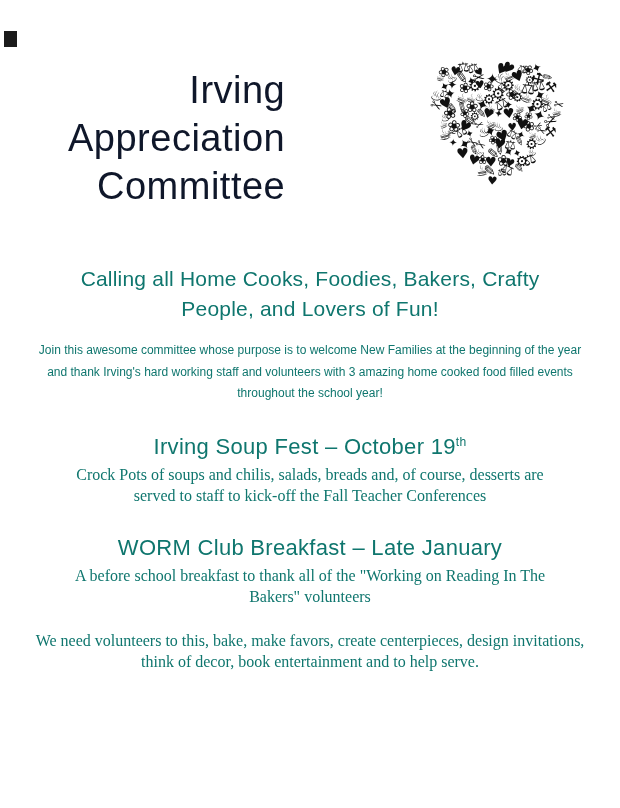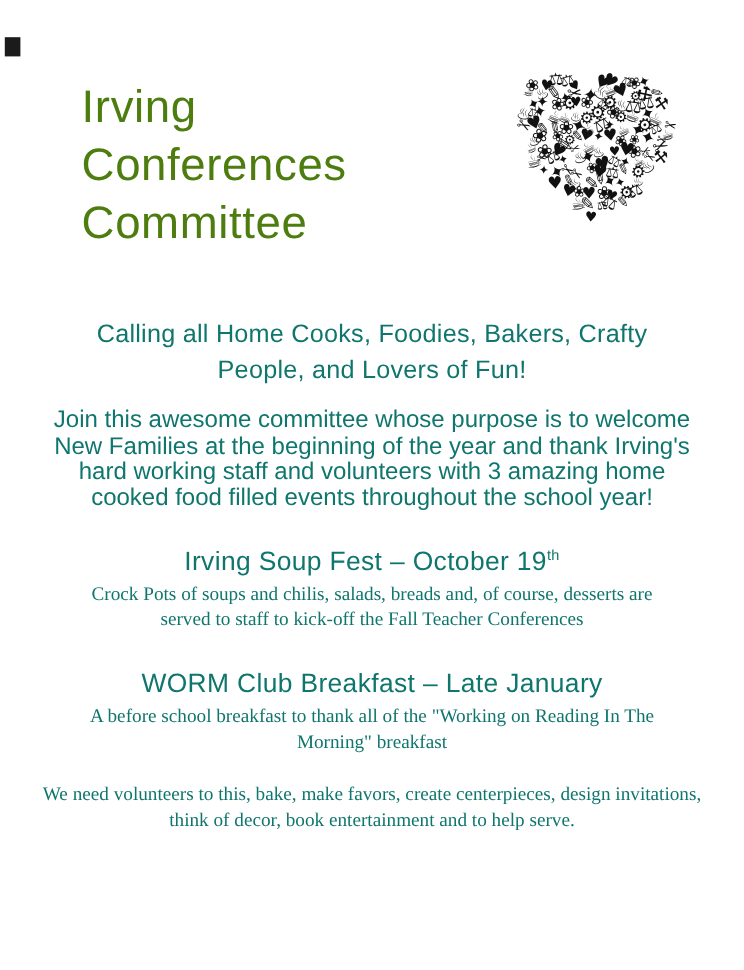--- a/index.html
+++ b/index.html
@@ -27,21 +27,22 @@
   .header {
     display: flex;
     justify-content: space-between;
     align-items: flex-start;
     padding: 66px 44px 0 68px;
   }
   .title {
     font-size: 38px;
     line-height: 48px;
     letter-spacing: 0.5px;
-    color: #4d7c0f;
+    color: #0f172a;
+    text-align: right;
   }
   .heart-wrap {
     width: 160px;
     height: 170px;
     margin-top: -8px;
   }
   .heart-wrap svg text {
     font-family: "DejaVu Sans", sans-serif;
   }
   .center-block {
@@ -53,21 +54,21 @@
   .headline {
     margin-top: 36px;
     max-width: 505px;
     font-size: 21px;
     line-height: 30px;
     letter-spacing: 0.2px;
   }
   .intro {
     margin-top: 16px;
     max-width: 552px;
-    font-size: 20px;
+    font-size: 12px;
     line-height: 21.5px;
   }
   .event {
     margin-top: 23px;
   }
   .event-heading {
     font-size: 22px;
     line-height: 28px;
     letter-spacing: 0.3px;
   }
@@ -89,21 +90,21 @@
 </head>
 <body>
 
 <div class="page">
 
   <div class="corner-mark"></div>
 
   <div class="header">
     <div class="title">
       <div>Irving</div>
-      <div>Conferences</div>
+      <div>Appreciation</div>
       <div>Committee</div>
     </div>
     <div class="heart-wrap">
       <svg id="heart-svg" viewBox="0 0 160 150" width="160" height="150">
           <text x="28.0289611625878" y="13.626893767784349" fill="#111111" font-size="13.9" text-anchor="middle" dominant-baseline="central" transform="rotate(-23 28.0289611625878 13.626893767784349)">❀</text>
           <text x="39.50483481243718" y="13.318696802077465" fill="#111111" font-size="12.1" text-anchor="middle" dominant-baseline="central" transform="rotate(9 39.50483481243718 13.318696802077465)">♥</text>
           <text x="47.309772020211675" y="8.837418852682458" fill="#111111" font-size="14.1" text-anchor="middle" dominant-baseline="central" transform="rotate(-4 47.309772020211675 8.837418852682458)">⚖</text>
           <text x="57.1395978055225" y="9.909435193159151" fill="#111111" font-size="13.1" text-anchor="middle" dominant-baseline="central" transform="rotate(-15 57.1395978055225 9.909435193159151)">⚖</text>
           <text x="63.528825445211254" y="14.101705345633672" fill="#111111" font-size="10.1" text-anchor="middle" dominant-baseline="central" transform="rotate(-32 63.528825445211254 14.101705345633672)">♥</text>
           <text x="85.71833640906043" y="11.161426623993929" fill="#111111" font-size="14.2" text-anchor="middle" dominant-baseline="central" transform="rotate(30 85.71833640906043 11.161426623993929)">♥</text>
@@ -239,21 +240,21 @@
   <div class="center-block intro">Join this awesome committee whose purpose is to welcome New Families at the beginning of the year and thank Irving's hard working staff and volunteers with 3 amazing home cooked food filled events throughout the school year!</div>
 
   <div class="event">
     <div class="center-block event-heading"><span>Irving Soup Fest – October 19</span><sup>th</sup></div>
     <div class="center-block event-body w-soup">Crock Pots of soups and chilis, salads, breads and, of course, desserts are served to staff to kick-off the Fall Teacher Conferences</div>
 
   </div>
 
   <div class="event">
     <div class="center-block event-heading"><span>WORM Club Breakfast – Late January</span><sup></sup></div>
-    <div class="center-block event-body w-worm">A before school breakfast to thank all of the "Working on Reading In The Morning" breakfast</div>
+    <div class="center-block event-body w-worm">A before school breakfast to thank all of the "Working on Reading In The Bakers" volunteers</div>
 
   </div>
 
   <div class="event">
     <div class="center-block event-body event-body2 w-lunch">We need volunteers to this, bake, make favors, create centerpieces, design invitations, think of decor, book entertainment and to help serve.</div>
   </div>
 
 </div>
 
 </body></html>

